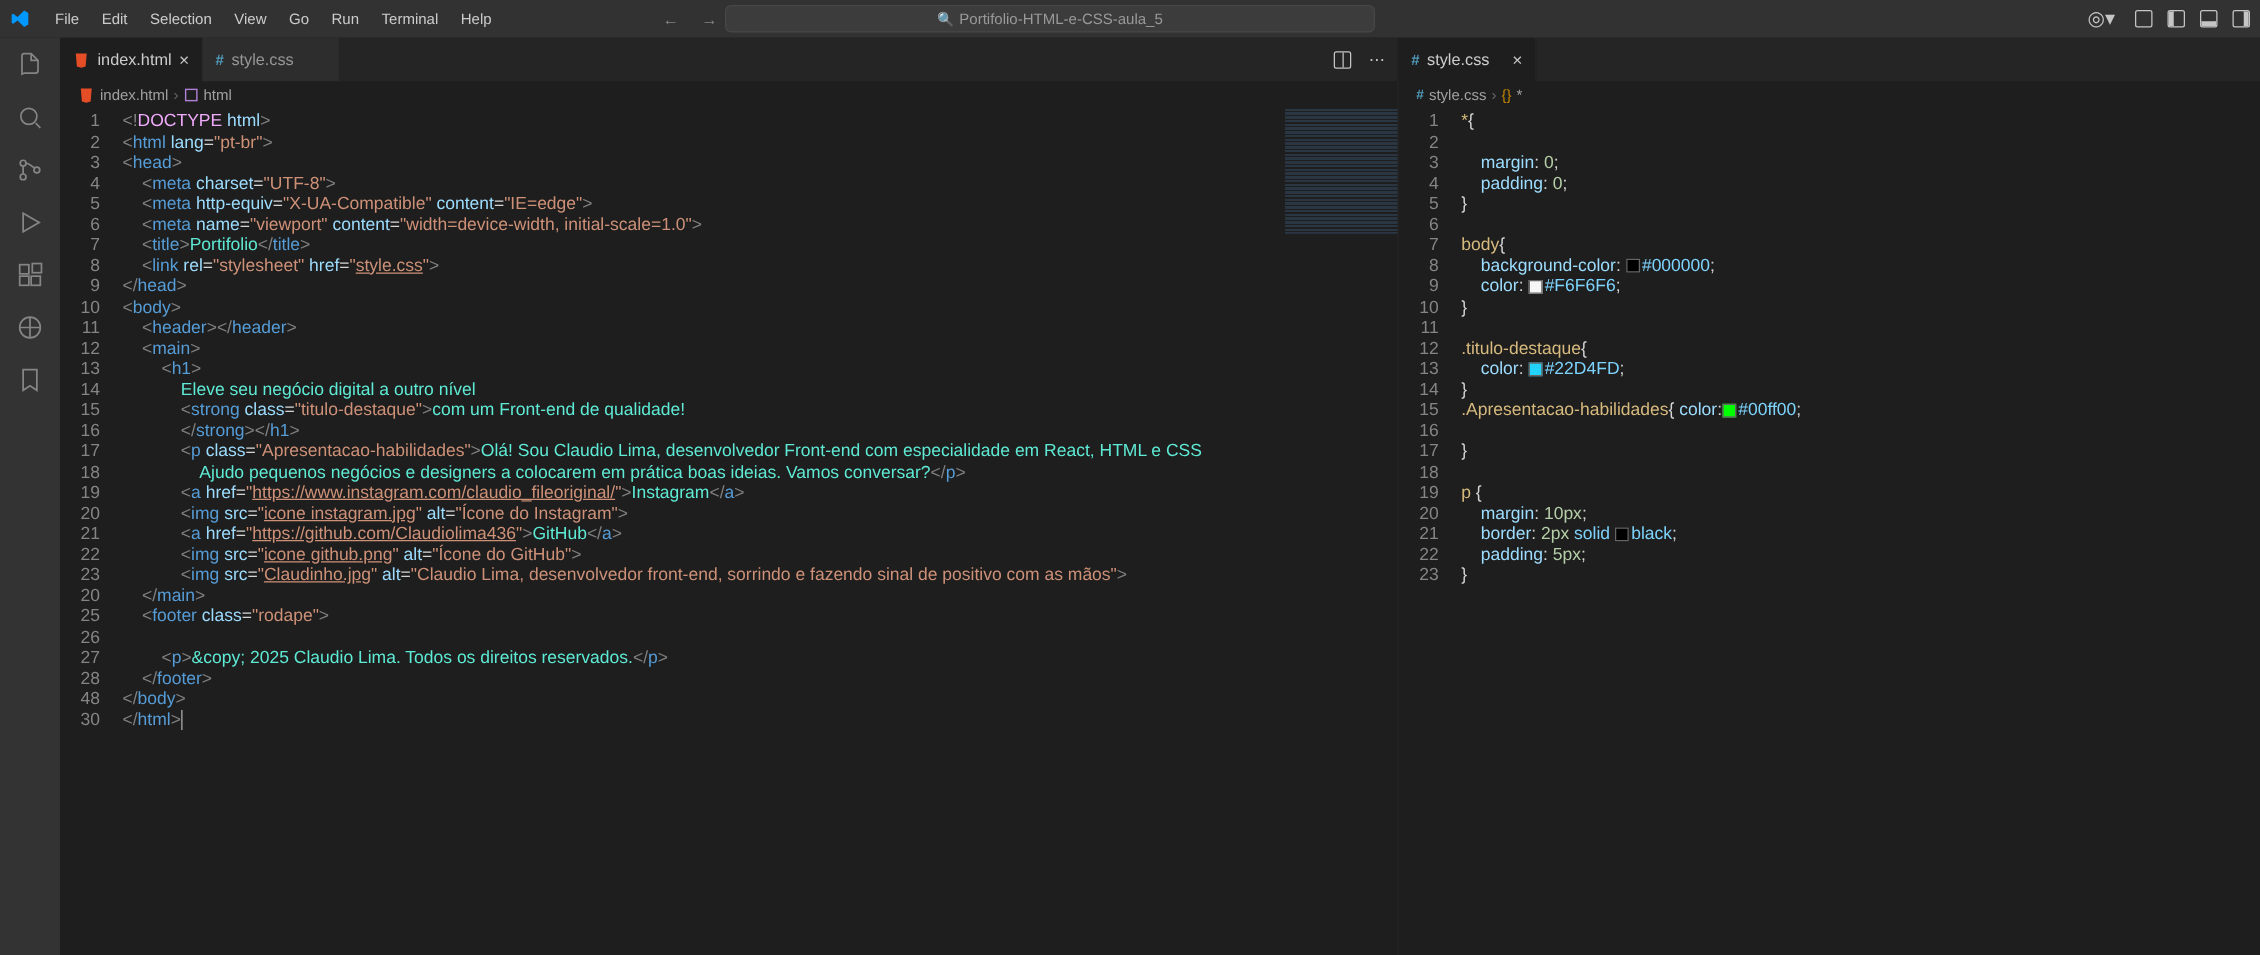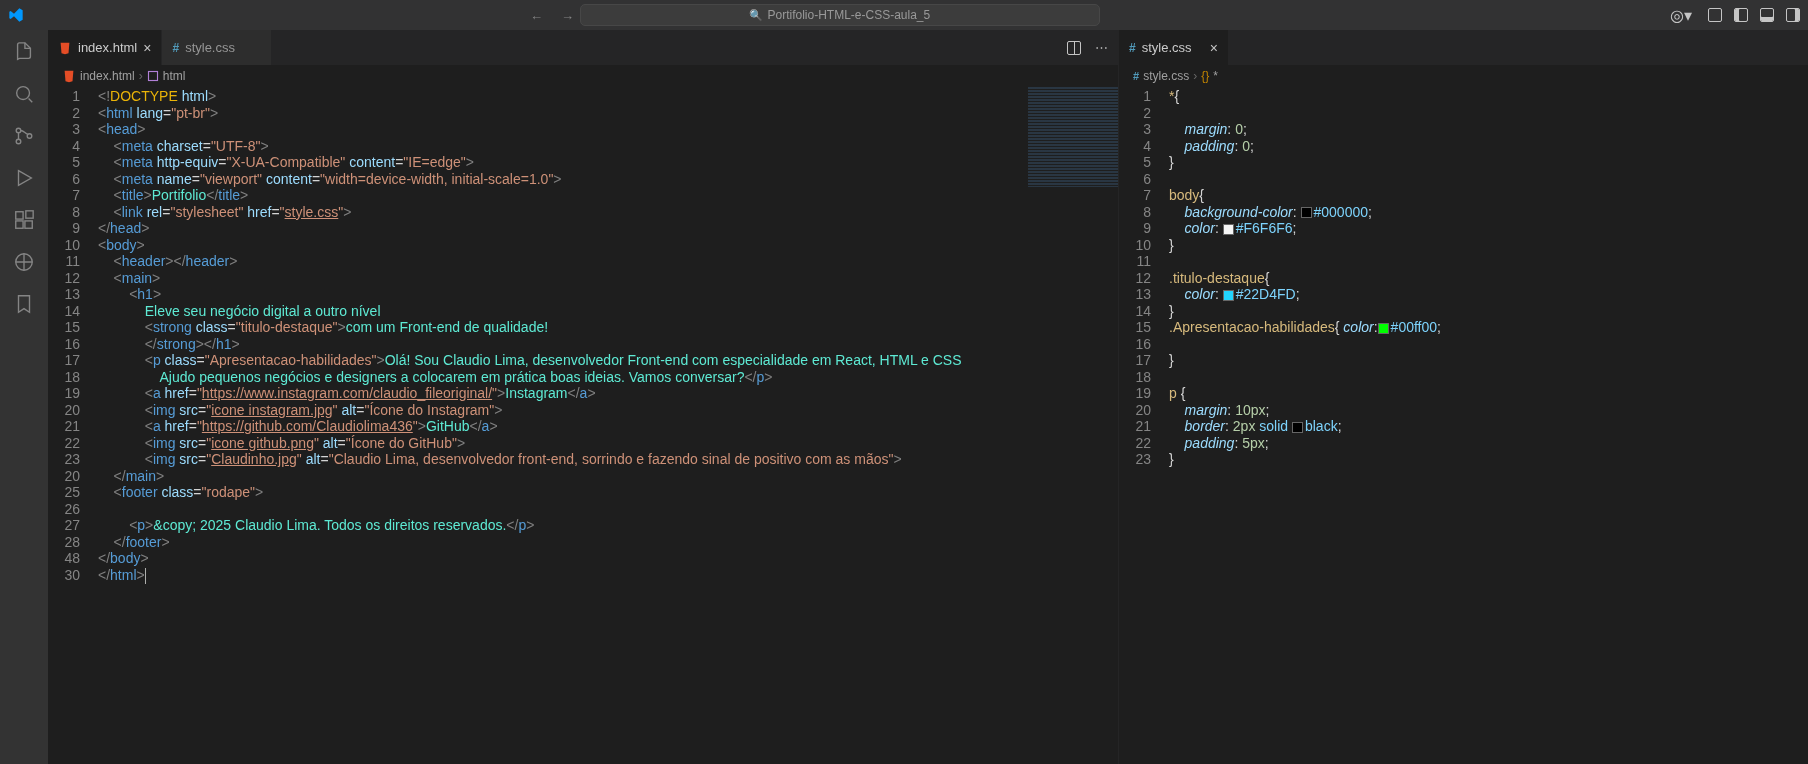--- a/index.html
+++ b/index.html
@@ -29,40 +29,50 @@
 .breadcrumb .sep { color: #666; }
 .code-area { flex: 1; display: flex; font-family: 'Consolas', 'Courier New', monospace; font-size: 14px; line-height: 16.5px; position: relative; }
 .gutter { width: 50px; text-align: right; padding-right: 18px; color: #858585; user-select: none; padding-top: 1px; }
 .code-content { flex: 1; white-space: pre; color: #d4d4d4; padding-top: 1px; overflow: hidden; }
 .line { height: 16.5px; }
 .minimap { position: absolute; right: 0; top: 0; width: 90px; height: 100px; opacity: 0.4; background: repeating-linear-gradient(to bottom, #3a5a7a 0px, #3a5a7a 2px, transparent 2px, transparent 3px); }
 .tag-bracket { color: #808080; }
 .tag-name { color: #569cd6; }
 .attr-name { color: #9cdcfe; }
 .attr-val { color: #ce9178; }
-.doctype { color: #eab308; }
+.doctype { color: #f0abfc; }
 .text { color: #5eead4; }
 .underline { text-decoration: underline; }
 .sel-yellow { color: #d7ba7d; }
-.css-prop { color: #9cdcfe; font-style: italic; }
+.css-prop { color: #9cdcfe; }
 .css-val { color: #7dd3fc; }
 .css-num { color: #b5cea8; }
 .css-punct { color: #d4d4d4; }
 .swatch { display: inline-block; width: 11px; height: 11px; border: 1px solid #666; vertical-align: middle; margin-right: 2px; }
 .cursor-line { display: inline-block; border-right: 1px solid #aeafad; height: 16px; vertical-align: middle; }
 .split-icon { width:14px; height:14px; border:1.2px solid #c5c5c5; border-radius:2px; position:relative; }
 .split-icon::after { content:''; position:absolute; left:50%; top:0; bottom:0; border-left:1.2px solid #c5c5c5; }
 </style>
 </head>
 <body>
 
 <div class="titlebar">
   <svg class="vscode-icon" viewBox="0 0 24 24">
       <path fill="#0098ff" d="M17 2l5 3v14l-5 3-8-8-5 4-2-1V7l2-1 5 4 8-8z"></path>
     </svg>
+  <div class="menu" id="menu-bar">
+      <div class="menu-item">File</div>
+      <div class="menu-item">Edit</div>
+      <div class="menu-item">Selection</div>
+      <div class="menu-item">View</div>
+      <div class="menu-item">Go</div>
+      <div class="menu-item">Run</div>
+      <div class="menu-item">Terminal</div>
+      <div class="menu-item">Help</div>
+    </div>
   <div class="nav-arrows">
     <span>←</span>
     <span>→</span>
   </div>
   <div class="search-box">
     <span class="search-icon">🔍</span>
     <span>Portifolio-HTML-e-CSS-aula_5</span>
   </div>
   <div class="title-right">
     <span style="font-size:16px">◎▾</span>

